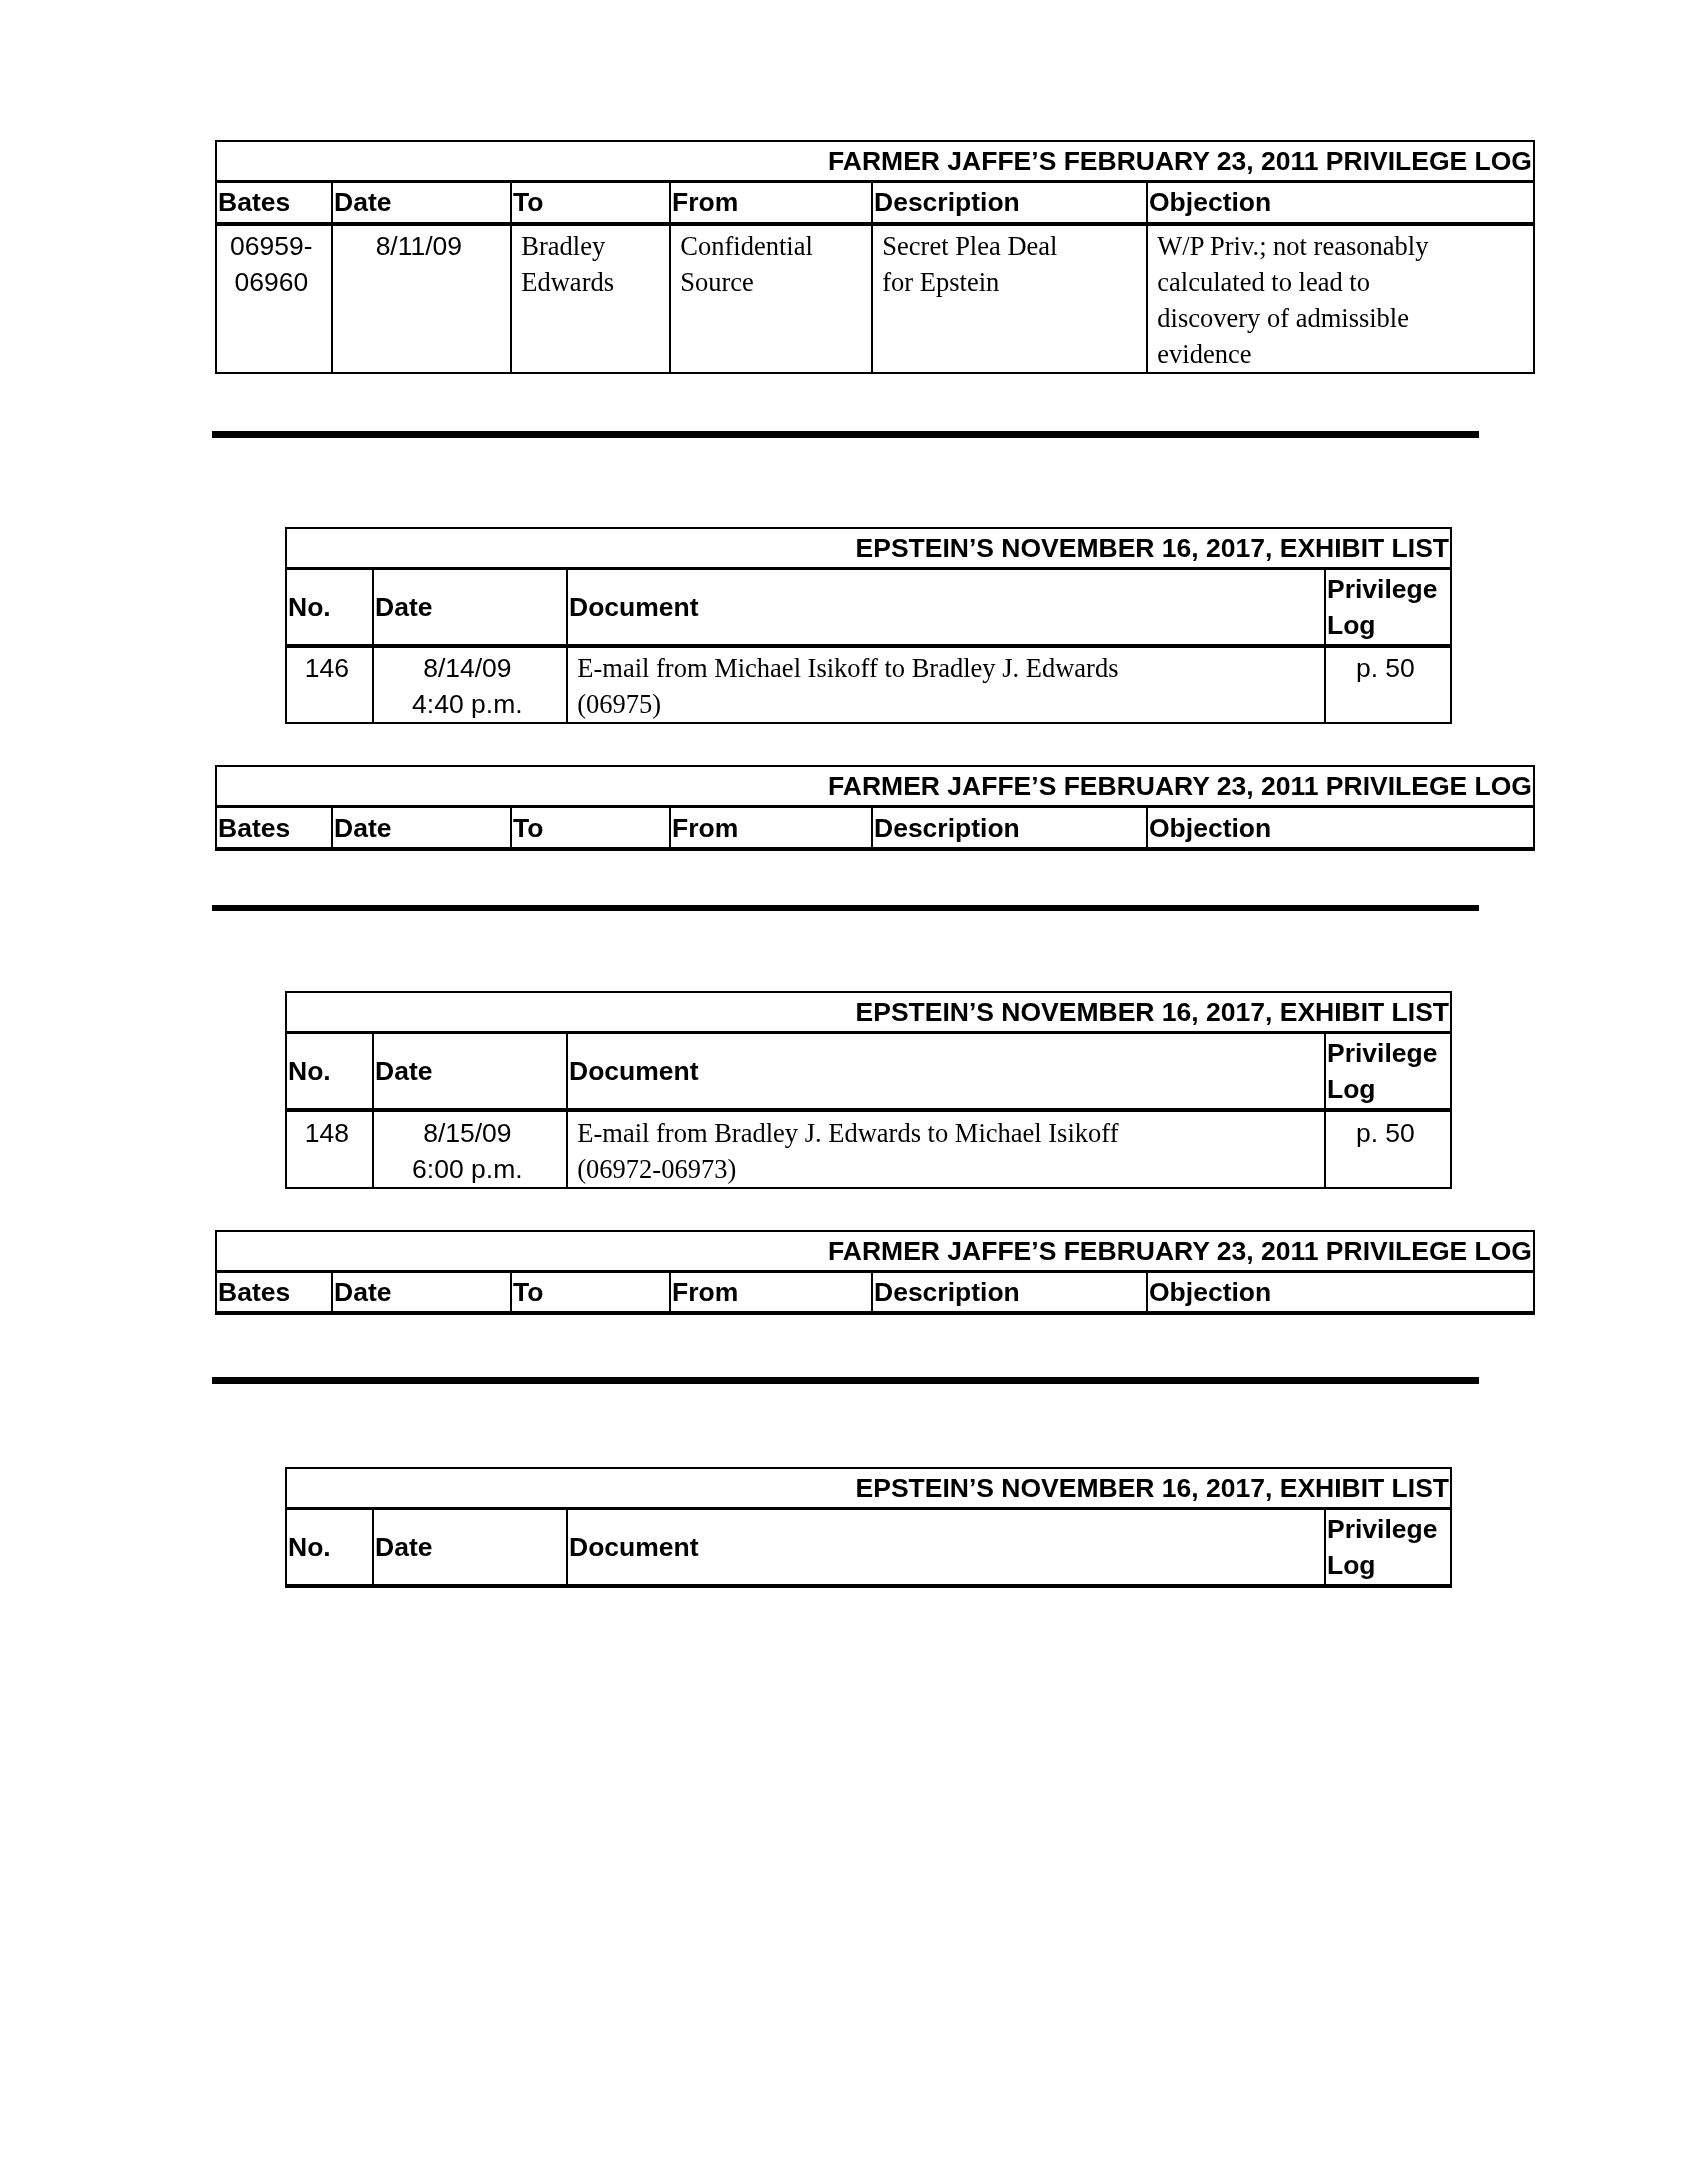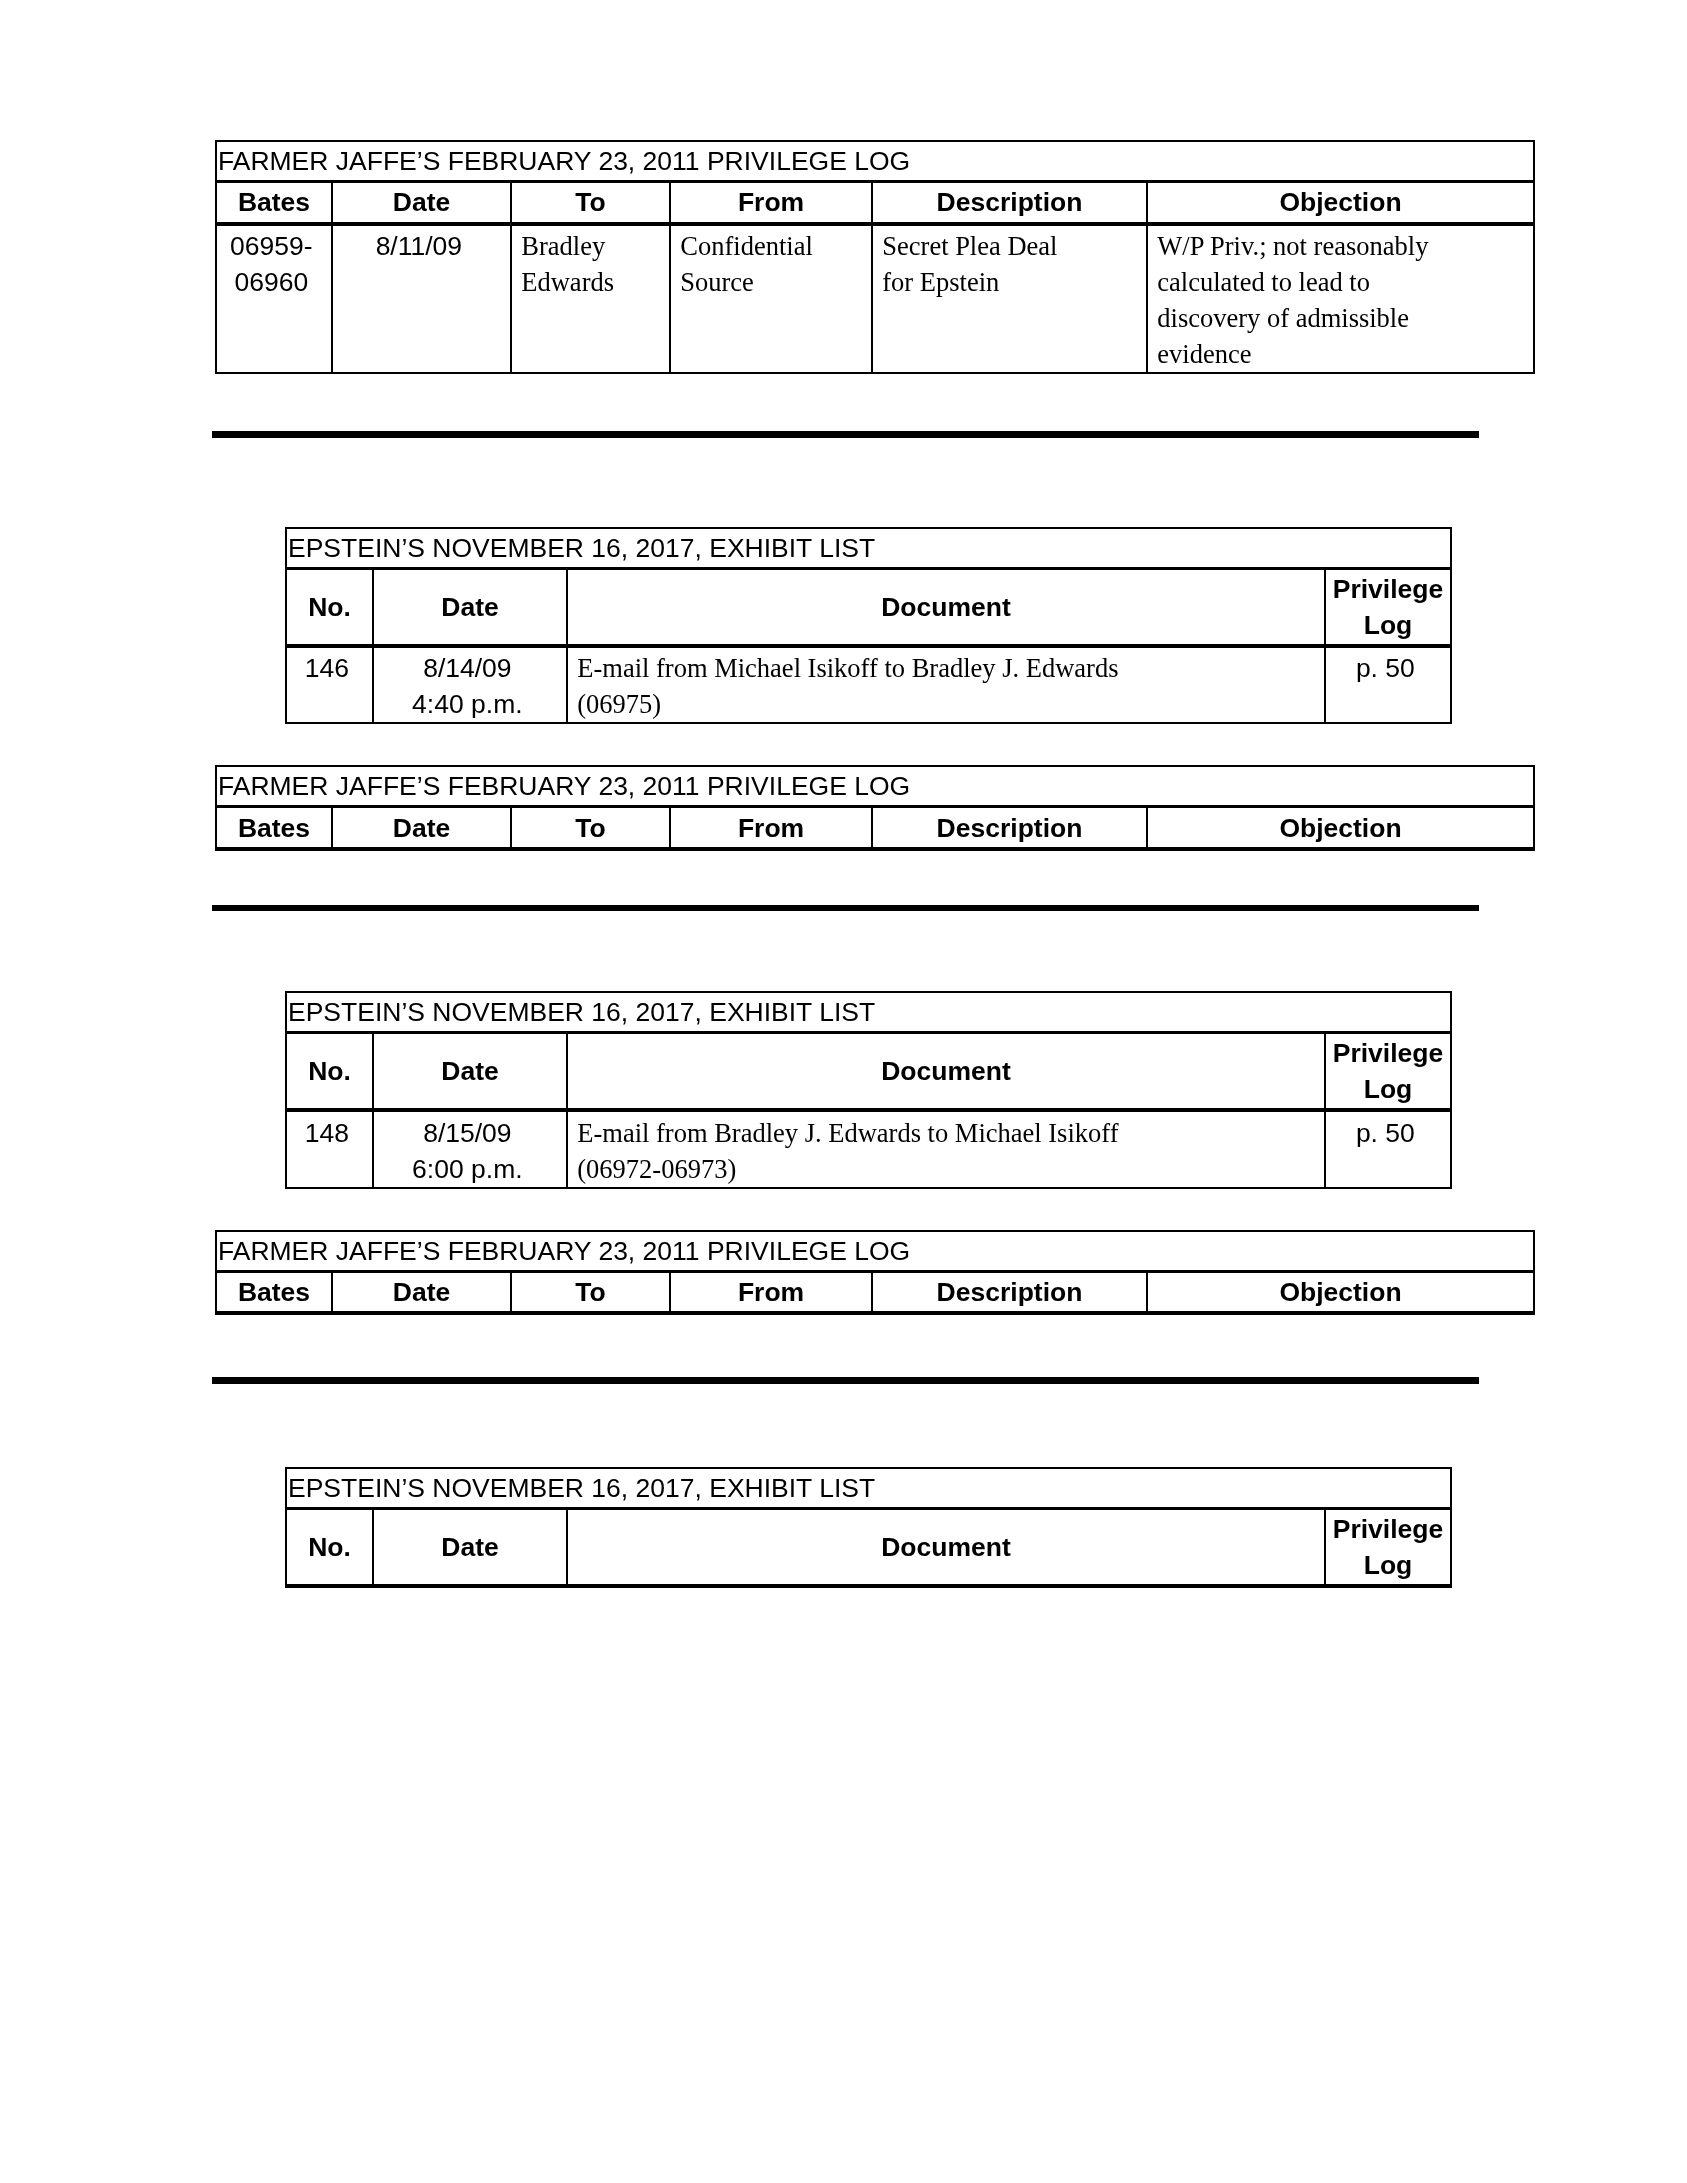--- a/index.html
+++ b/index.html
@@ -18,29 +18,29 @@
     table-layout:fixed;
     border:2.6px solid #000;
   }
   table.tbl td{
     border:2px solid #000;
     vertical-align:top;
     overflow:hidden;
   }
   tr.trow td{
     border-bottom-width:3.3px;
-    font-weight:normal;
-    text-align:left;
+    font-weight:bold;
+    text-align:right;
     vertical-align:middle;
   }
   tr.trow{height:37px;}
   tr.hrow td{
     border-bottom-width:4px;
     font-weight:bold;
-    text-align:center;
+    text-align:left;
     vertical-align:middle;
     white-space:pre-line;
   }
   tr.hrow{height:42px;}
   .etbl tr.hrow{height:67px;}
   .ptbl tr.drow{height:146px;}
   .etbl tr.drow{height:75px;}
   td.dc{
     white-space:pre-line;
     padding:2.6px 5.3px 0 0;

